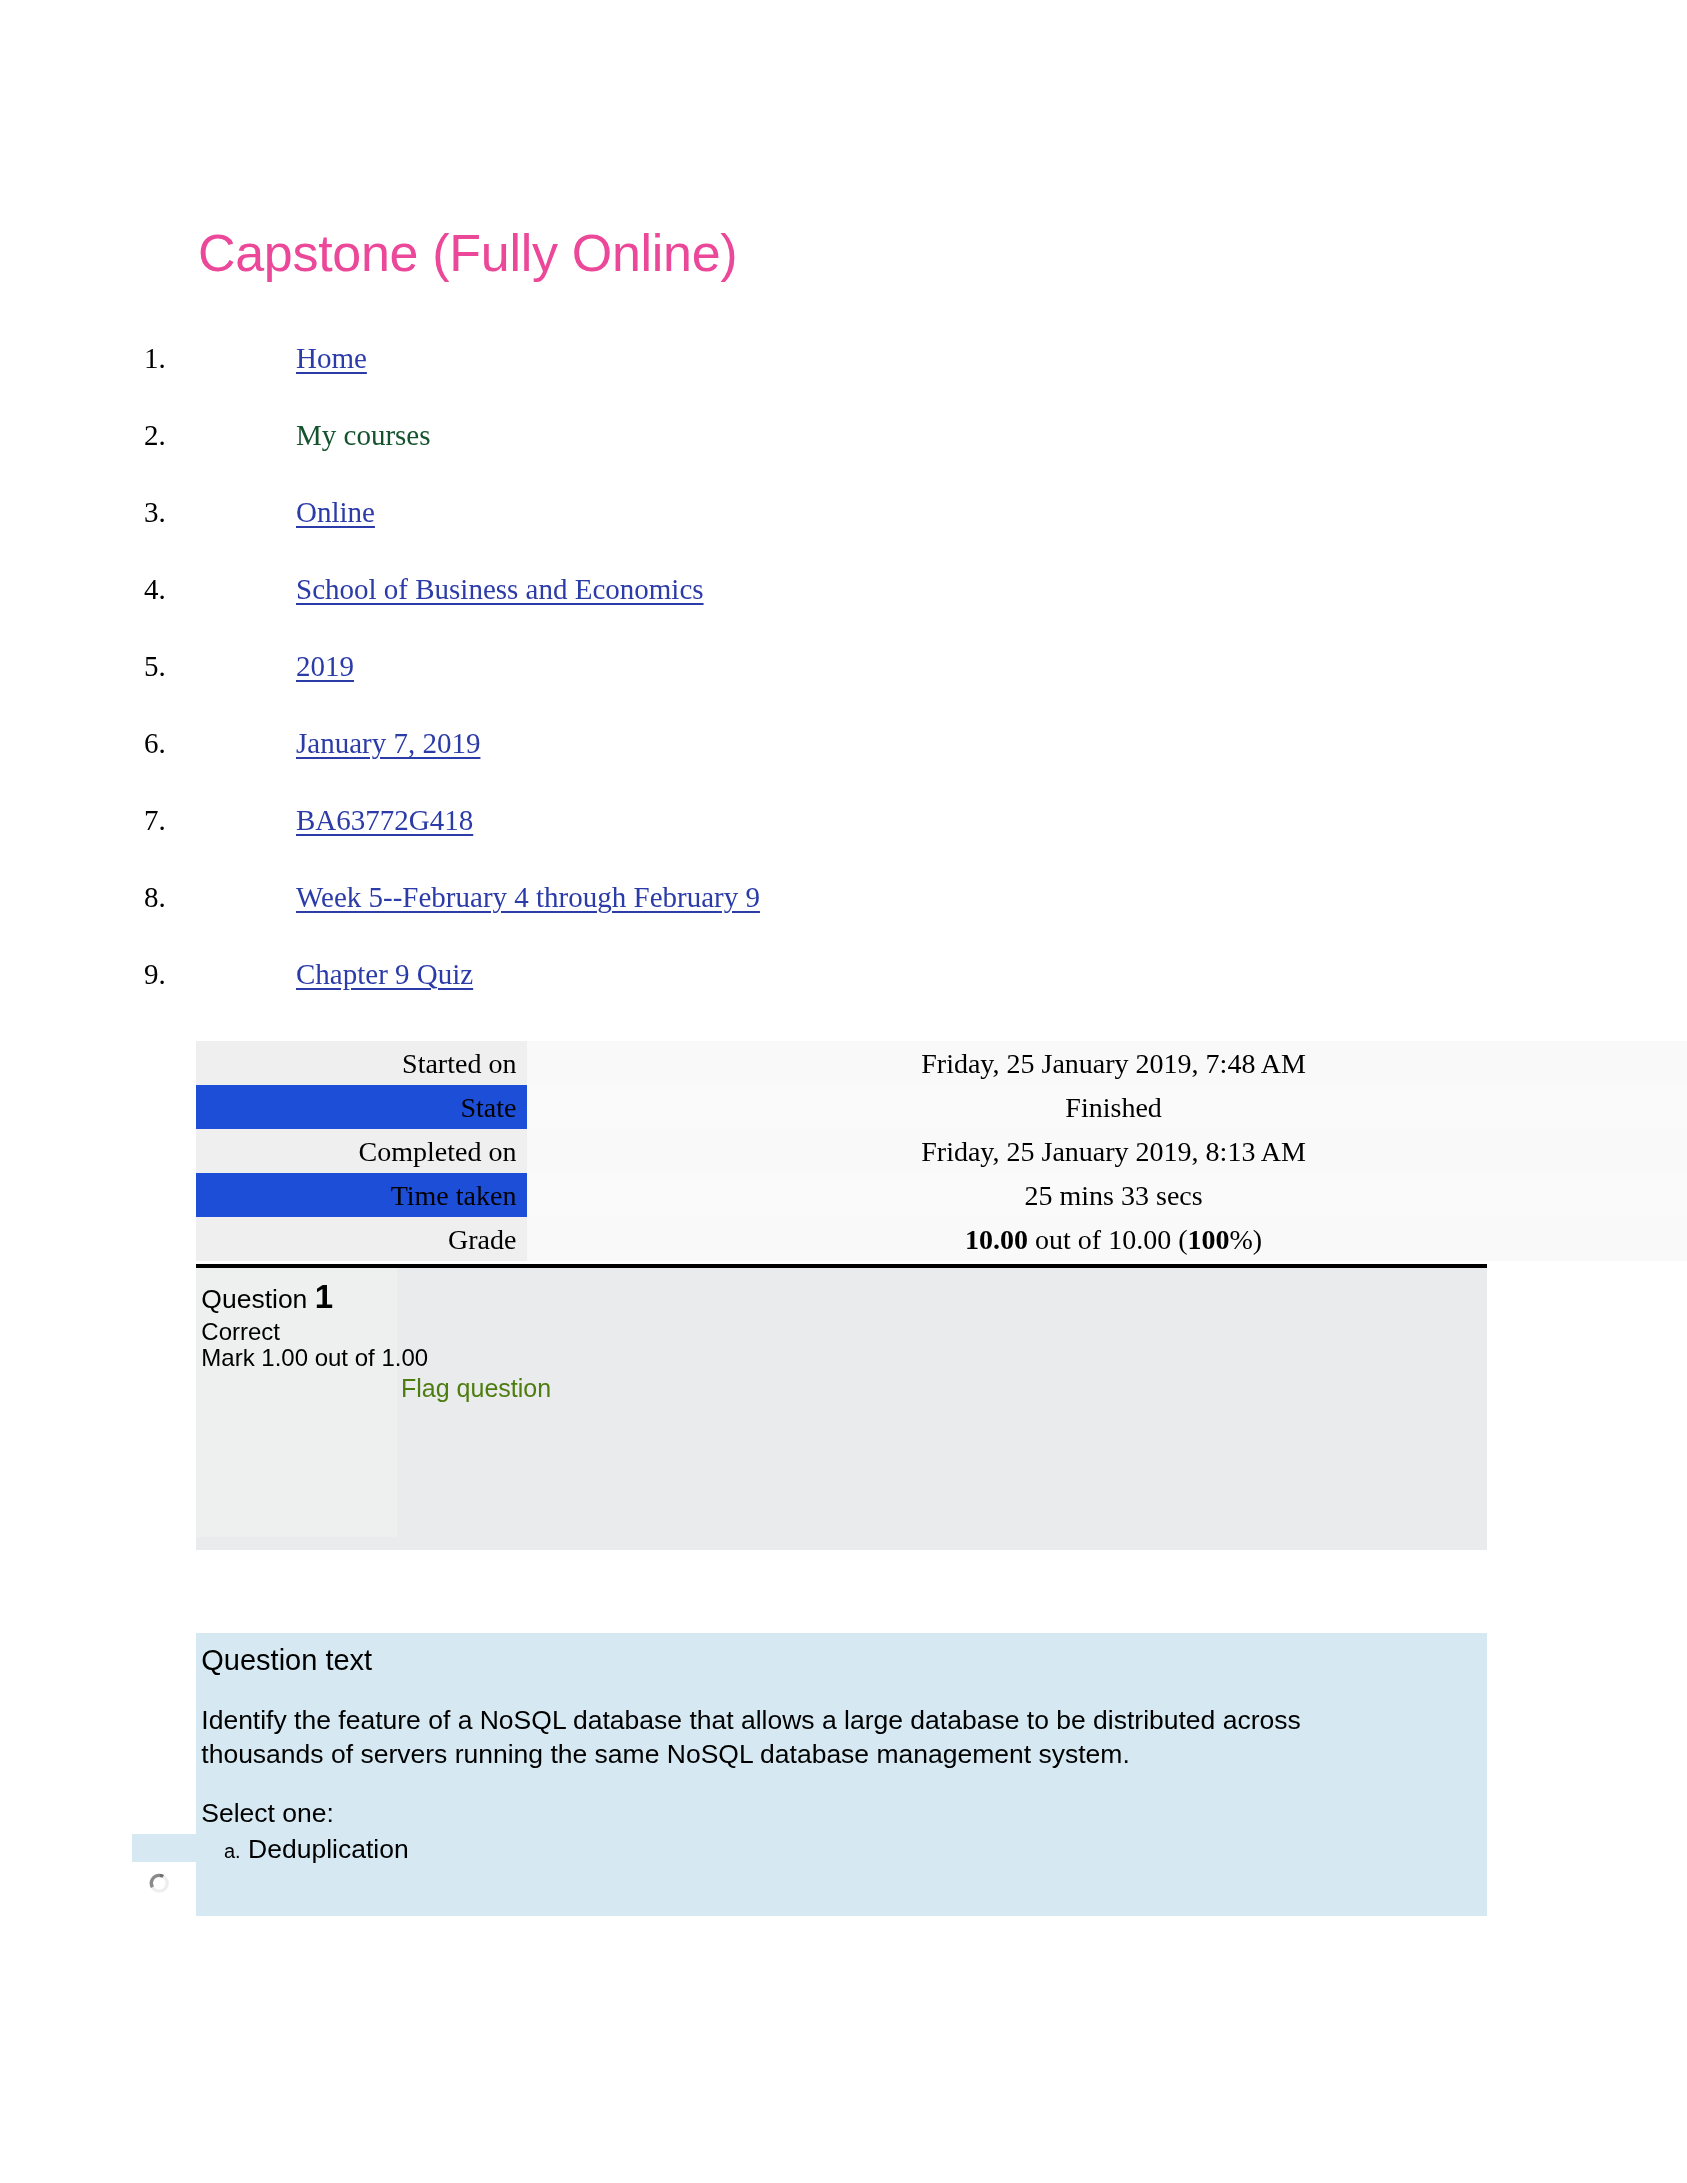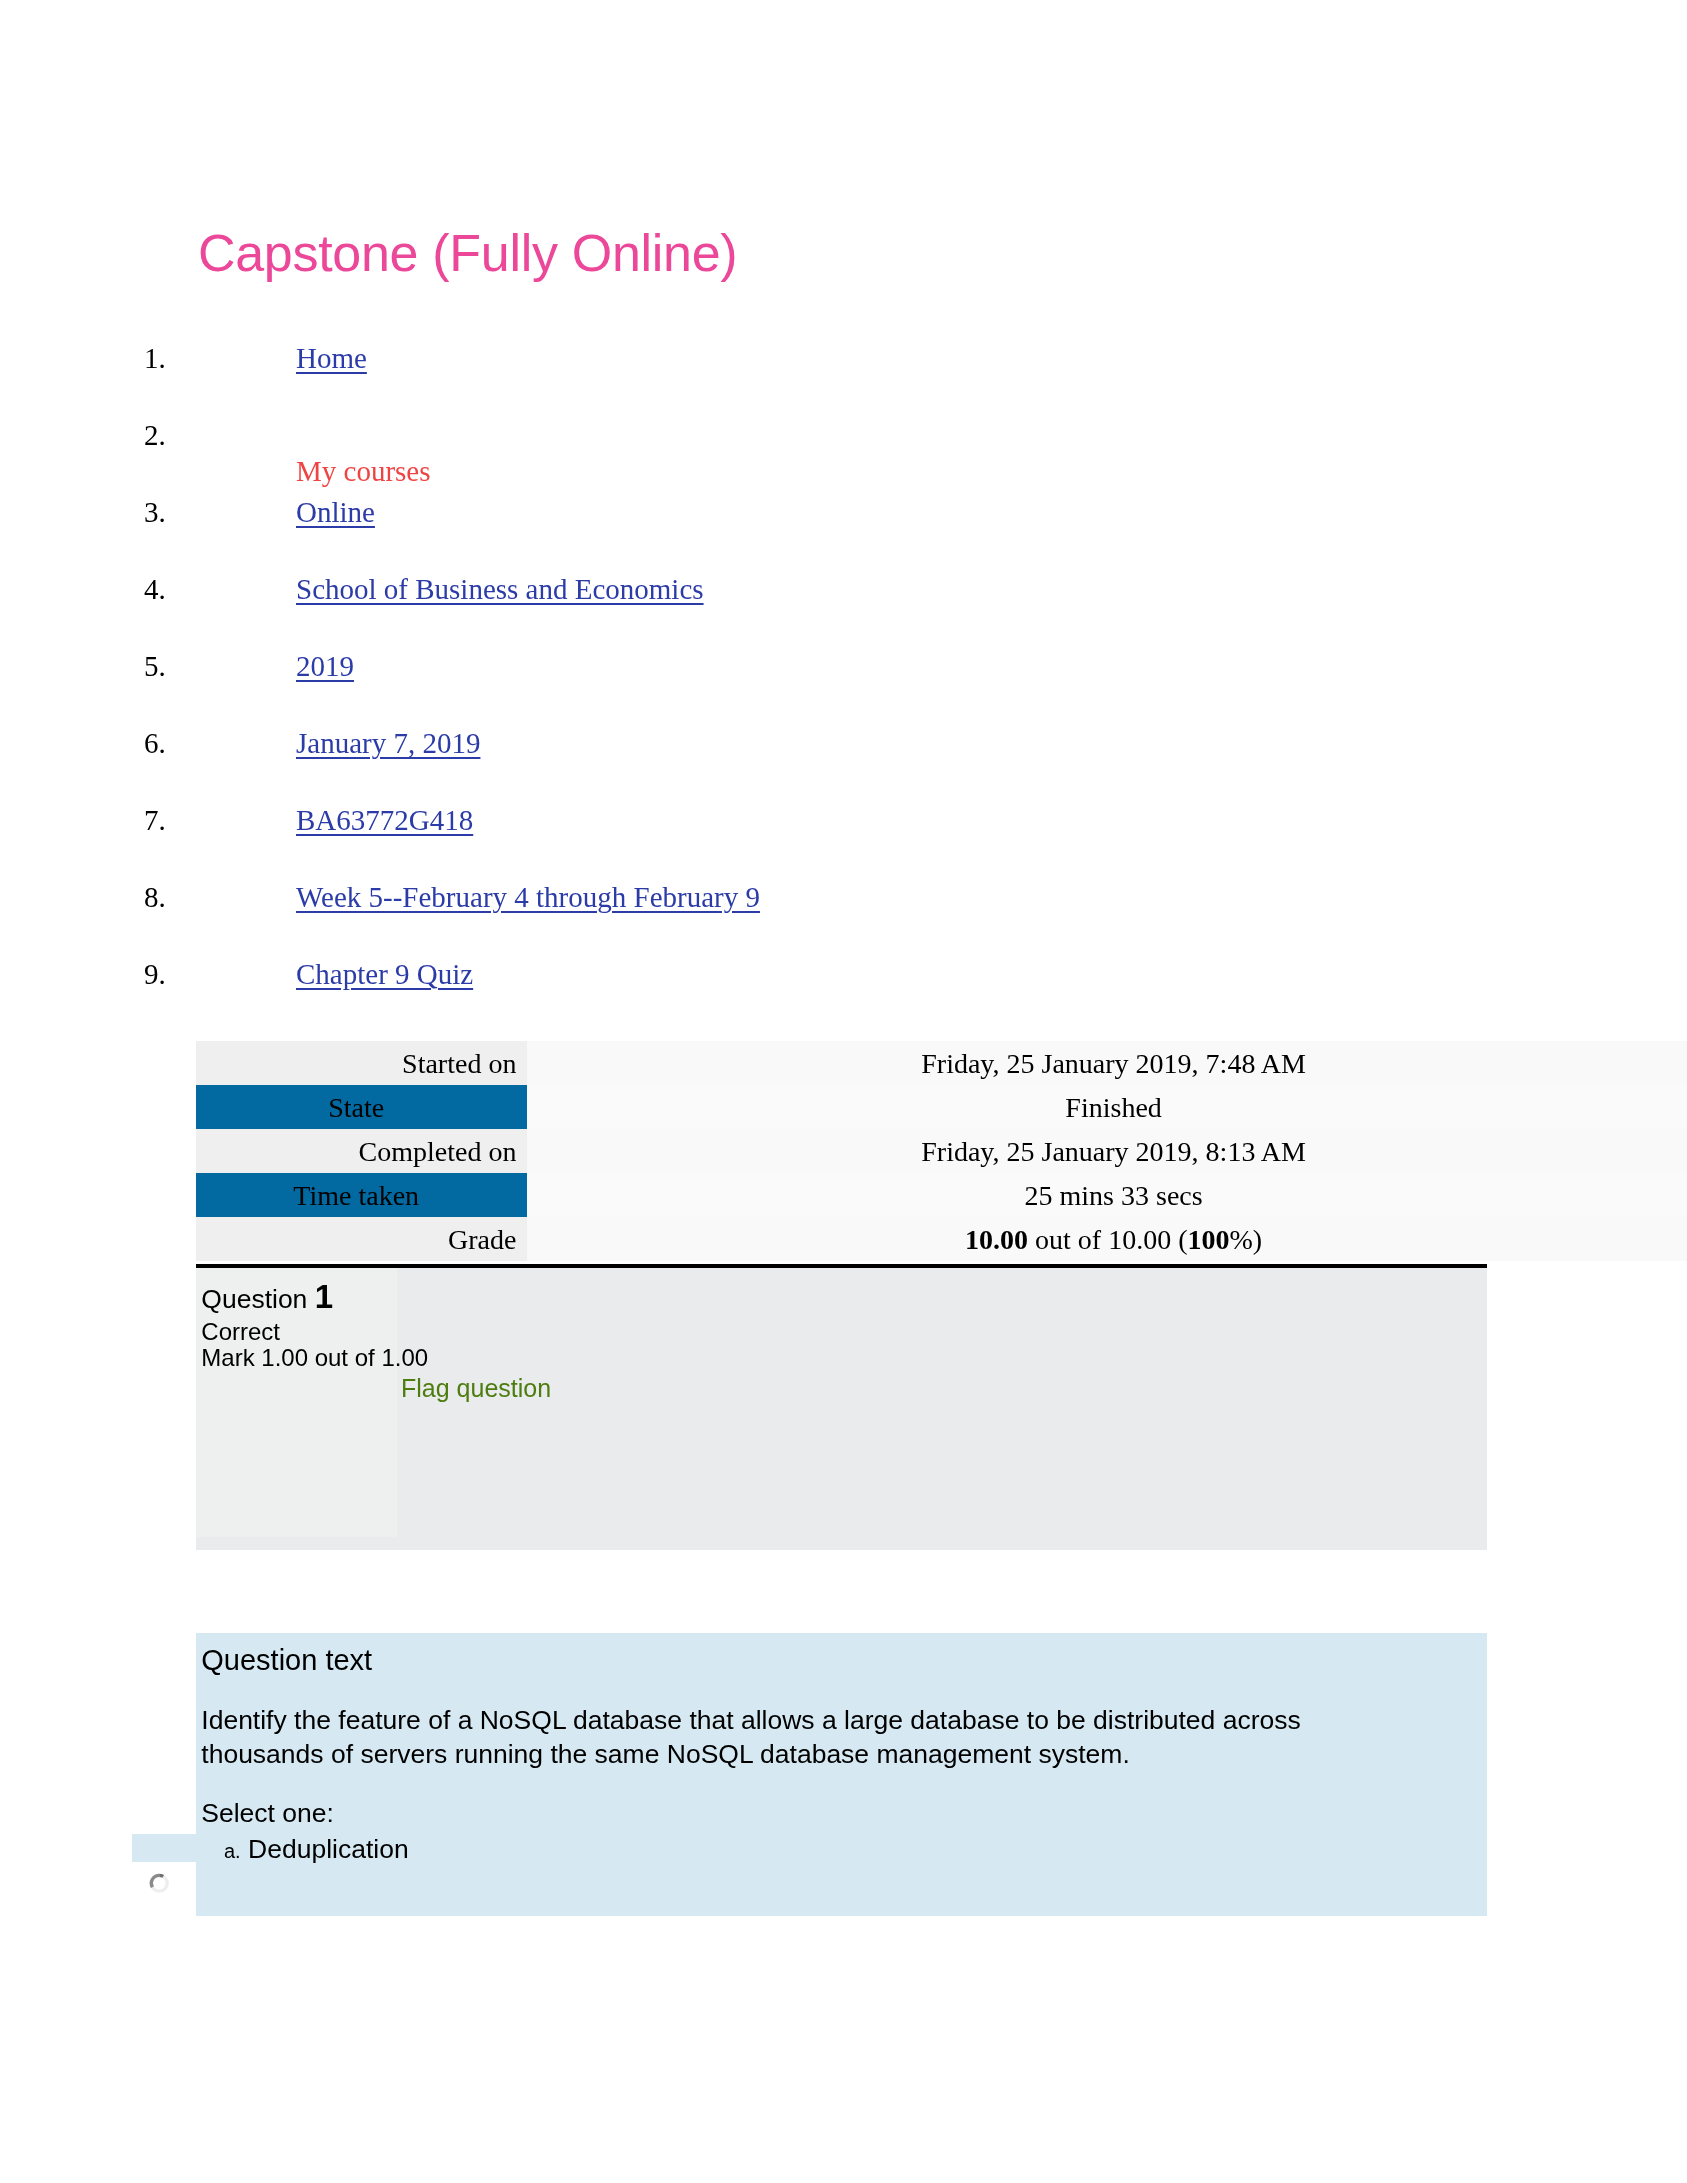--- a/index.html
+++ b/index.html
@@ -59,23 +59,22 @@
     font-family: "Liberation Serif", "DejaVu Serif", serif;
     white-space: nowrap;
   }
   .crumb-label.link {
     color: #2b3ba7;
     text-decoration: underline;
     text-underline-offset: 4px;
     text-decoration-thickness: 2px;
   }
   .crumb-label.plain {
-    color: #ef4444;
+    color: #14532d;
     text-decoration: none;
-    margin-top: 36px;
   }
 
   
   .attempt-table {
     position: absolute;
     left: 196px;
     top: 1041px;
     width: 1491px;
     border-collapse: collapse;
     table-layout: fixed;
@@ -95,21 +94,21 @@
     background: #efefef;
     padding-right: 10.6px;
     box-sizing: border-box;
   }
   .attempt-table td.cell-value {
     background: #f9f9f9;
     padding-left: 13.2px;
     text-align: center;
     box-sizing: border-box;
   }
-  .attempt-table tr.alt td.cell-label { background: #0369a1; text-align: center; }
+  .attempt-table tr.alt td.cell-label { background: #1d4ed8; }
   .attempt-table tr.alt td.cell-value { background: #fafafa; }
   .grade-strong { font-weight: bold; }
 
   
   .question-panel {
     position: absolute;
     left: 196px;
     top: 1264px;
     width: 1291px;
     height: 286px;

